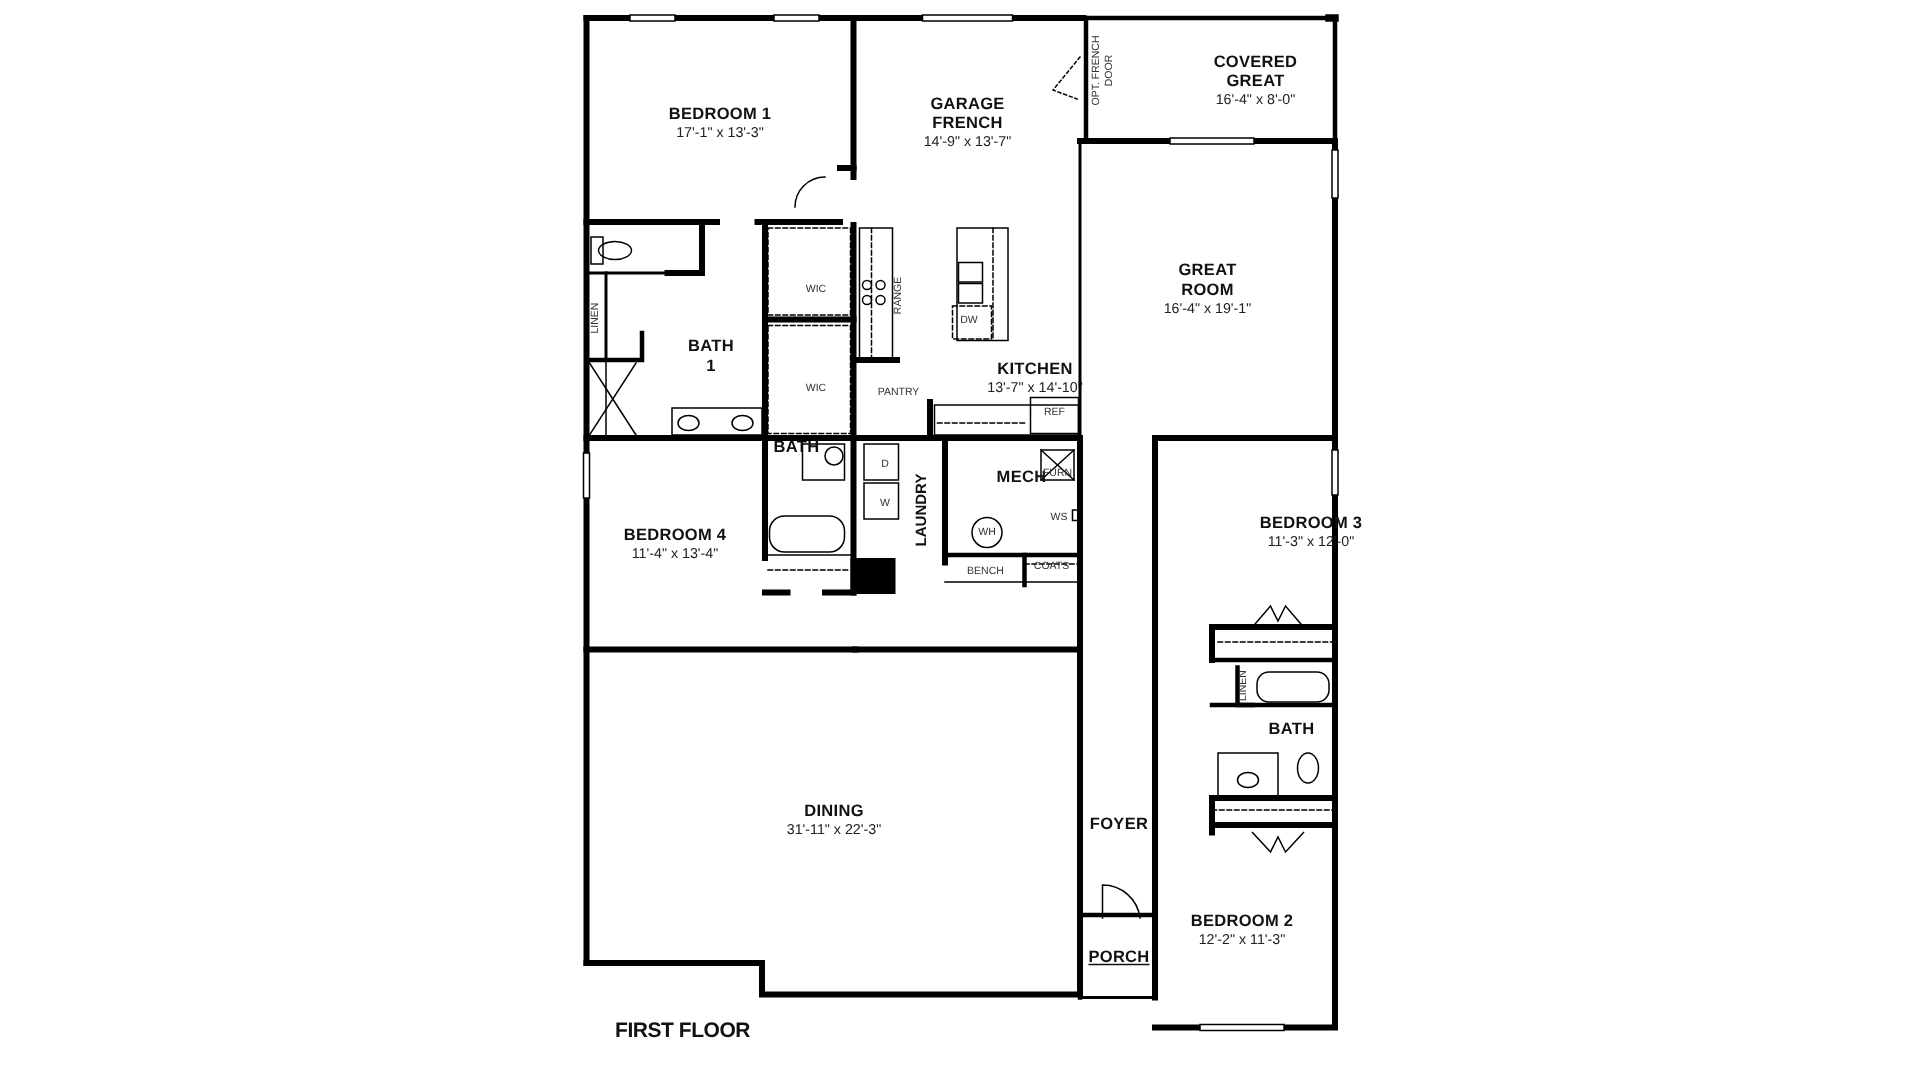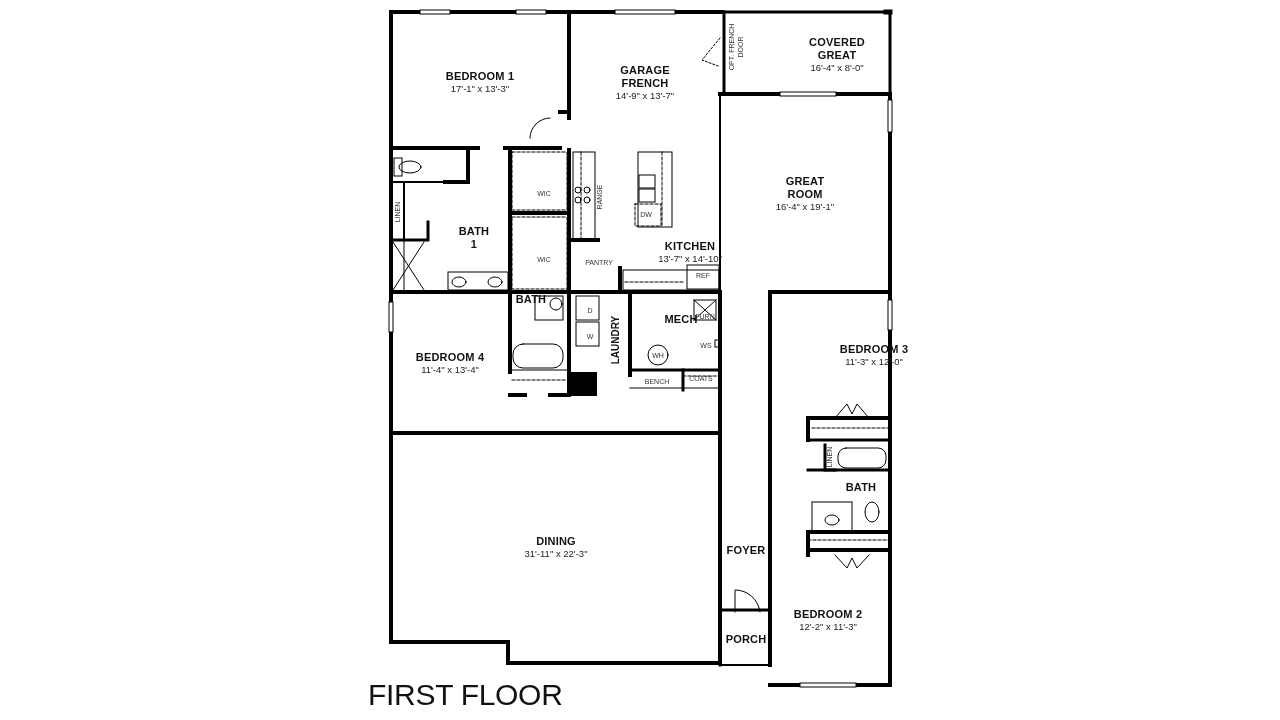--- a/index.html
+++ b/index.html
@@ -5,21 +5,21 @@
     html, body { margin: 0; padding: 0; background: #ffffff; }
     body { width: 1280px; height: 720px; position: relative; overflow: hidden; font-family: "Liberation Sans", sans-serif; color: #111; }
     .plan { position: absolute; left: 0; top: 0; width: 1280px; height: 720px; }
     svg.walls { position: absolute; left: 0; top: 0; }
     .room { position: absolute; text-align: center; transform: translate(-50%, -50%); white-space: nowrap; }
     .room .name { font-weight: 700; font-size: 11px; letter-spacing: 0.2px; line-height: 13px; display: block; }
     .room .dims { font-size: 9.5px; line-height: 11px; display: block; color: #222; }
     .small { position: absolute; font-size: 7px; color: #333; transform: translate(-50%, -50%); white-space: nowrap; }
     .vert { position: absolute; font-size: 7px; color: #333; transform: translate(-50%, -50%) rotate(-90deg); white-space: nowrap; }
     .vertbold { position: absolute; font-size: 10px; font-weight: 700; transform: translate(-50%, -50%) rotate(-90deg); white-space: nowrap; }
-    .title { position: absolute; left: 368px; top: 678px; font-weight: 400; font-size: 30px; letter-spacing: -0.3px; }
+    .title { position: absolute; left: 410px; top: 678px; font-weight: 700; font-size: 14px; letter-spacing: -0.3px; }
   </style>
 </head>
 <body>
 
 <div class="plan">
   <svg class="walls" width="1280" height="720" viewBox="0 0 1280 720">
     <g stroke="#000" fill="none" stroke-linecap="square">
 
       <path d="M391 12 L722 12" stroke-width="4"></path>
       <path d="M391 12 L391 642" stroke-width="4"></path>
@@ -190,21 +190,21 @@
   <div class="room" style="left:861px; top:487px;">
     <span class="name">BATH</span>
   </div>
   <div class="room" style="left:556px; top:547px;">
     <span class="name">DINING</span>
     <span class="dims">31'-11" x 22'-3"</span>
   </div>
   <div class="room" style="left:746px; top:550px;">
     <span class="name">FOYER</span>
   </div>
-  <div class="room" style="left:746px; top:639px;">
+  <div class="room" style="left:746px; top:639px;text-decoration:underline;">
     <span class="name">PORCH</span>
   </div>
   <div class="room" style="left:828px; top:620px;">
     <span class="name">BEDROOM 2</span>
     <span class="dims">12'-2" x 11'-3"</span>
   </div>
 
   <div class="vert" style="left:731px; top:47px;">OPT. FRENCH</div>
   <div class="vert" style="left:740px; top:47px;">DOOR</div>
   <div class="small" style="left:544px; top:193px;">WIC</div>

